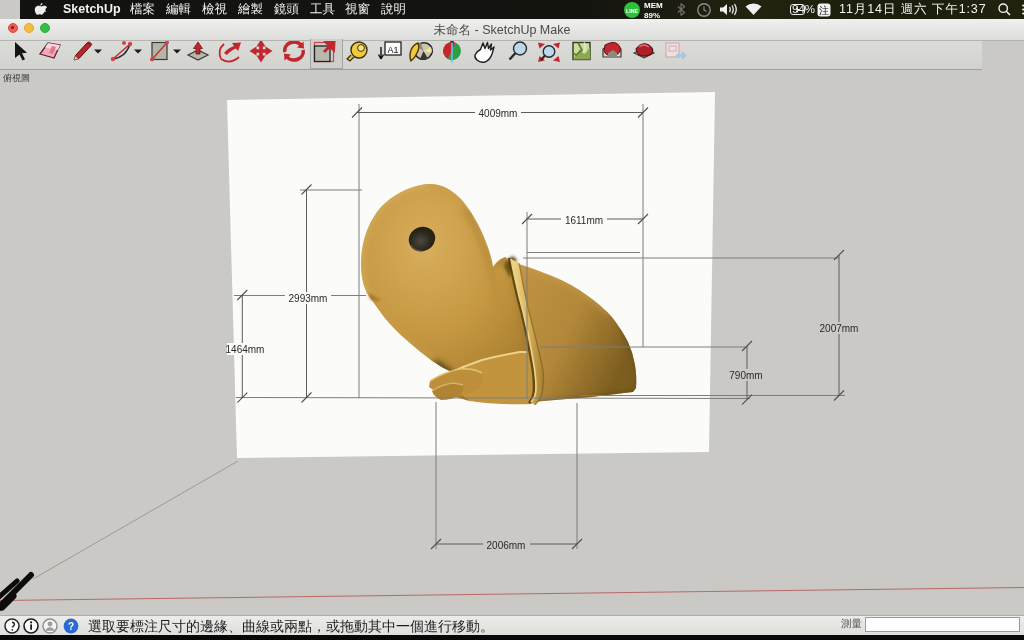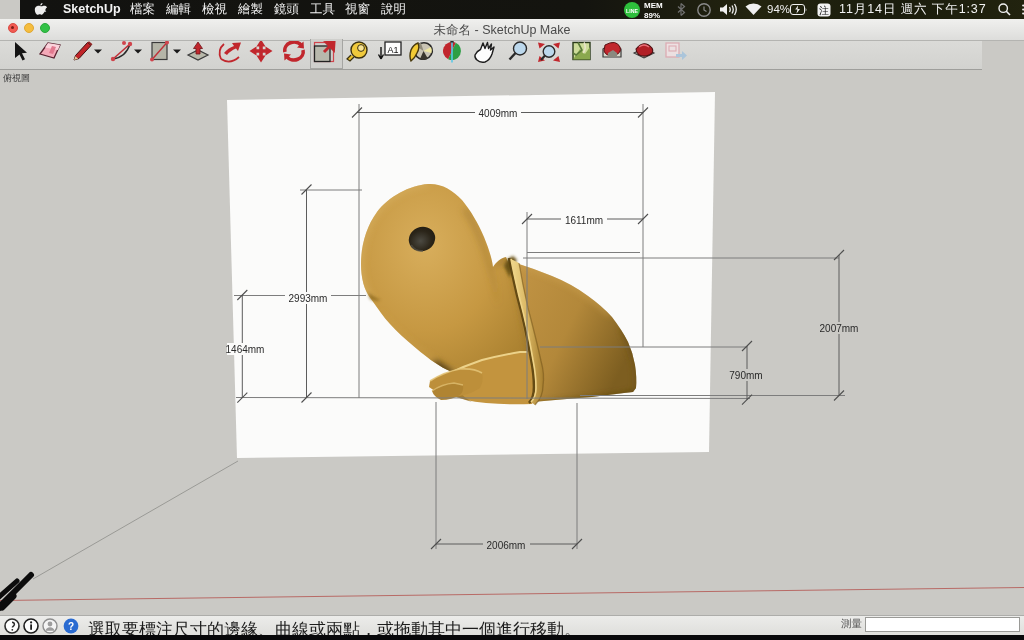--- a/index.html
+++ b/index.html
@@ -5,21 +5,21 @@
   html,body{margin:0;padding:0;}
   body{width:1024px;height:640px;overflow:hidden;font-family:"Liberation Sans",sans-serif;position:relative;background:#cac9c5;}
   #menubar{position:absolute;left:0;top:0;width:1024px;height:19px;background:linear-gradient(90deg,#121210 0%,#14140f 55%,#23240f 72%,#1a1c0c 85%,#23240f 100%);color:#fff;margin-left:20px;}
   .m{position:absolute;top:0;height:19px;line-height:19px;font-size:12.5px;color:#f2f2f2;}
   #titlebar{position:absolute;left:0;top:19px;width:1024px;height:21px;background:linear-gradient(#f0f0ee,#dddddb);border-bottom:1px solid #b4b4b1;}
   #title{position:absolute;left:0;width:1004px;text-align:center;top:3px;font-size:12.5px;color:#4a4a4a;}
   #toolbar{position:absolute;left:0;top:41px;width:982px;height:28px;background:linear-gradient(#dbdbd8,#d2d2cf);border-bottom:1px solid #9e9e9b;}
   #canvas{position:absolute;left:0;top:70px;width:1024px;height:545px;}
   #statusbar{position:absolute;left:0;top:615px;width:1024px;height:20px;background:linear-gradient(#ececea,#dededb);border-top:1px solid #adadaa;}
   #bottomstrip{position:absolute;left:0;top:635px;width:1024px;height:5px;background:#08080a;}
-  #statustext{position:absolute;left:88px;top:618px;font-size:17px;color:#1c1c1c;}
+  #statustext{position:absolute;left:88px;top:618px;font-size:14px;color:#1c1c1c;}
   #measlabel{position:absolute;left:841px;top:617px;font-size:10.5px;color:#555;}
   #measbox{position:absolute;left:865px;top:616.5px;width:153px;height:13px;background:#fff;border:1px solid #9a9a97;}
   .tl{position:absolute;top:4px;width:8px;height:8px;border-radius:50%;}
 </style>
 </head>
 <body>
 
 <div id="menubar">
   <svg style="position:absolute;left:14px;top:3px" width="13" height="14" viewBox="0 0 17 20">
       <path fill="#ededed" d="M11.6 0c.1 1.1-.32 2.17-.95 2.96-.67.82-1.77 1.46-2.84 1.38-.12-1.06.39-2.18 1.01-2.87C9.5.67 10.65.08 11.6 0zM15.1 15.03c-.47 1.09-.7 1.58-1.31 2.54-.85 1.3-2.05 2.93-3.54 2.94-1.32.01-1.66-.86-3.46-.85-1.8.01-2.17.87-3.49.85-1.49-.02-2.63-1.48-3.48-2.78C-2.1 14.1-2.35 9.8-.47 7.51c1.33-1.62 3.43-2.57 5.4-2.57 2.01 0 3.27.86 4.93.86 1.61 0 2.59-.87 4.91-.87 1.76 0 3.62.96 4.95 2.61-4.35 2.38-3.64 8.1-.62 7.49z" transform="translate(1.8,0) scale(0.82)"></path>
@@ -46,21 +46,21 @@
       <circle cx="8" cy="8" r="6.2" fill="none" stroke="#8a8a8a" stroke-width="1.4"></circle>
       <path d="M8 4.5 V8 L10.5 9.5" stroke="#8a8a8a" stroke-width="1.2" fill="none"></path>
     </svg>
   <svg style="position:absolute;left:700px;top:3px" width="18" height="13" viewBox="0 0 18 13">
       <path d="M0 4.5 H3 L7 1 V12 L3 8.5 H0 Z" fill="#f0f0f0"></path>
       <path d="M9.5 4 Q11 6.5 9.5 9 M12 2.5 Q14.5 6.5 12 10.5 M14.5 1 Q18 6.5 14.5 12" stroke="#f0f0f0" stroke-width="1.3" fill="none"></path>
     </svg>
   <svg style="position:absolute;left:725px;top:3px" width="17" height="13" viewBox="0 0 17 13">
       <path d="M8.5 12 L0.5 3.5 A12 12 0 0 1 16.5 3.5 Z" fill="#f0f0f0"></path>
     </svg>
-  <div class="m" style="left:747px;font-size:11.5px;">94%</div>
+  <div class="m" style="left:772px;font-size:11.5px;">94%</div>
   <svg style="position:absolute;left:770px;top:4px" width="17" height="11" viewBox="0 0 17 11">
       <rect x="0.5" y="0.5" width="14" height="10" rx="2.5" fill="none" stroke="#f0f0f0" stroke-width="1"></rect>
       <path d="M15.7 3.5 Q17 5.5 15.7 7.5 Z" fill="#f0f0f0"></path>
       <path d="M8.2 1.2 L5.2 5.6 H7.4 L6.4 9.8 L10 5 H7.6 Z" fill="#f0f0f0"></path>
     </svg>
   <svg style="position:absolute;left:797px;top:2.5px" width="14" height="14" viewBox="0 0 14 14">
       <rect x="0.5" y="0.5" width="13" height="13" rx="3" fill="#f2f2f2"></rect>
       <text x="7" y="11" font-size="10" fill="#111" text-anchor="middle" font-family="Liberation Sans">注</text>
     </svg>
   <div class="m" style="left:819px;font-size:12.5px;letter-spacing:0.9px;">11月14日 週六 下午1:37</div>

